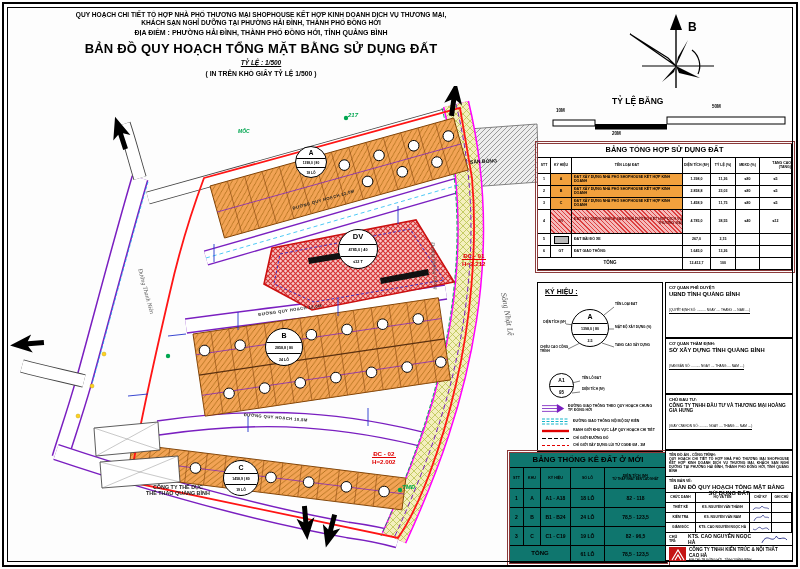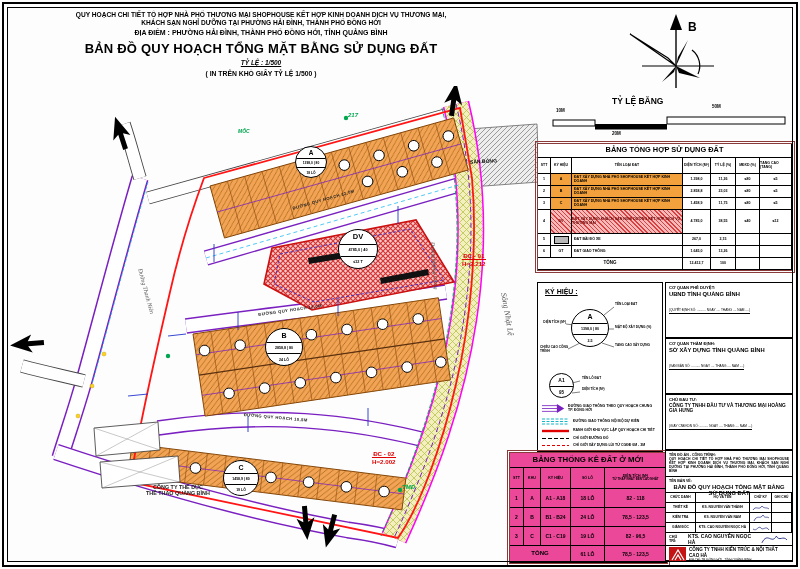--- a/index.html
+++ b/index.html
@@ -17,40 +17,40 @@
   #hdr .pn{font-size:6.8px;font-weight:bold;margin-top:2px;}
   
   .tl{position:absolute;white-space:nowrap;}
   
   #t1{left:537px;top:143px;width:254px;height:126px;background:#fff;border:1.6px solid #8b3a3a;
       outline:1px solid #8b3a3a;outline-offset:1.5px;display:grid;
       grid-template-columns:13px 21px 111px 28px 25px 24px auto;
       grid-template-rows:14px 16px 12px 12px 12px 24px 12px 12px auto;}
   #t1 .c{border-right:0.7px solid #000;border-bottom:0.7px solid #000;display:flex;
          align-items:center;justify-content:center;font-weight:bold;font-size:3.6px;
-         overflow:hidden;text-align:left;line-height:1.1;}
+         overflow:hidden;text-align:right;line-height:1.1;}
   #t1 .tt{grid-column:1/-1;font-size:7.4px;border-bottom:0.9px solid #000;}
   #t1 .hd{font-size:3.5px;}
   #t1 .nm{justify-content:flex-start;padding-left:2px;text-align:left;}
   .bgA{background:#f2a13d;}
   .bgR{background:repeating-linear-gradient(45deg,#f4baba 0 2px,#dd4040 2px 3px);color:#6d0000;}
   .swG{width:13px;height:6px;background:#b9b9b9;border:0.6px solid #000;}
   
   #lg{left:537px;top:282px;width:124px;height:168px;border:1.3px solid #000;background:#fff;}
   #lg .ti{position:absolute;left:7px;top:5px;font-size:7px;font-weight:bold;text-decoration:underline;}
   .circ{position:absolute;border:1.3px solid #000;border-radius:50%;background:#fff;display:flex;
         flex-direction:column;align-items:stretch;overflow:hidden;z-index:6;}
   .circ .r1{flex:1.2;display:flex;align-items:center;justify-content:center;font-weight:bold;}
   .circ .r2,.circ .r3{flex:1;display:flex;align-items:center;justify-content:center;
         border-top:0.8px solid #000;font-weight:bold;}
   .cl{position:absolute;font-size:3.2px;font-weight:bold;line-height:1.15;z-index:5;}
   .lgrow{display:flex;align-items:center;gap:3px;margin-bottom:2px;}
   .lgrow .lb{font-size:3.5px;font-weight:bold;line-height:1.1;white-space:normal;}
   
-  #t2{left:509px;top:452px;width:157px;height:110px;background:#ec4899;border:1.6px solid #8b3a3a;
+  #t2{left:509px;top:452px;width:157px;height:110px;background:#0f766e;border:1.6px solid #8b3a3a;
       outline:1px solid #8b3a3a;outline-offset:1.5px;display:grid;
       grid-template-columns:14px 17px 30px 34px auto;
       grid-template-rows:15px 21px 19px 19px 19px auto;}
   #t2 .c{border-right:0.7px solid #000;border-bottom:0.7px solid #000;display:flex;flex-direction:column;
          align-items:center;justify-content:center;font-weight:bold;font-size:5px;text-align:center;line-height:1.2;}
   #t2 .tt{grid-column:1/-1;font-size:7.8px;border-bottom:0.9px solid #000;flex-direction:row;}
   #t2 .hd{font-size:3.6px;}
   #t2 .hd .s2{font-size:3px;}
   
   .tbx{position:absolute;left:665px;width:128px;border:1.3px solid #000;background:#fff;padding:2px 3px;box-sizing:border-box;}

